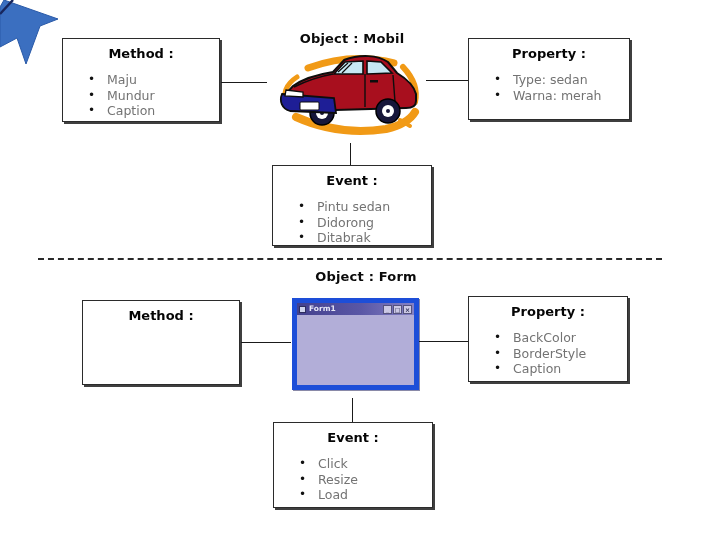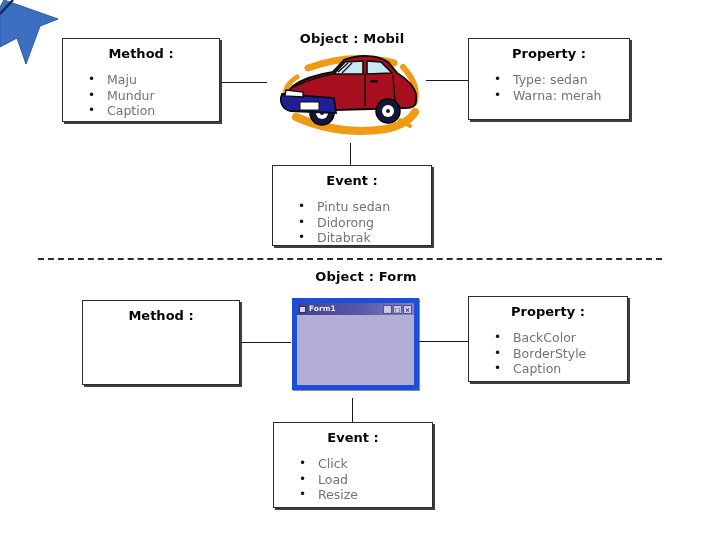--- a/index.html
+++ b/index.html
@@ -192,22 +192,22 @@
         <span class="win-btn">×</span>
       </span>
     </div>
     <div class="form-body"></div>
   </div>
 
   <div class="obox" id="box-event-2">
     <div class="obox-head">Event :</div>
     <ul>
       <li>Click</li>
+      <li>Resize</li>
       <li>Load</li>
-      <li>Resize</li>
     </ul>
   </div>
 
   <div class="conn" id="c4"></div>
   <div class="conn" id="c5"></div>
   <div class="conn" id="c6"></div>
 
 </div>
 
 </body></html>

